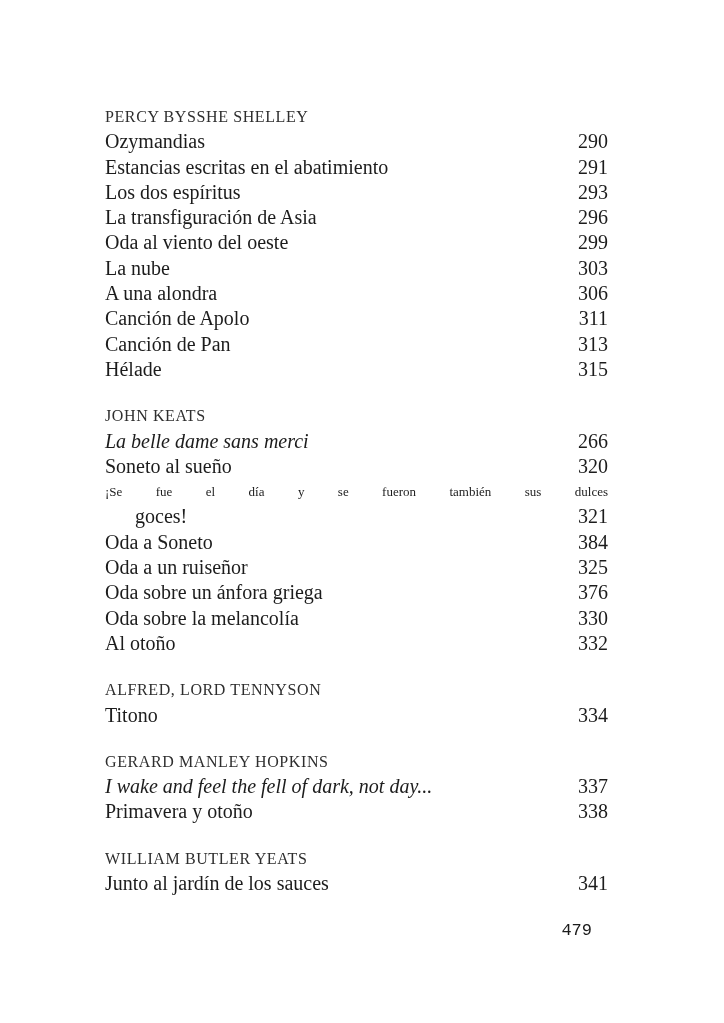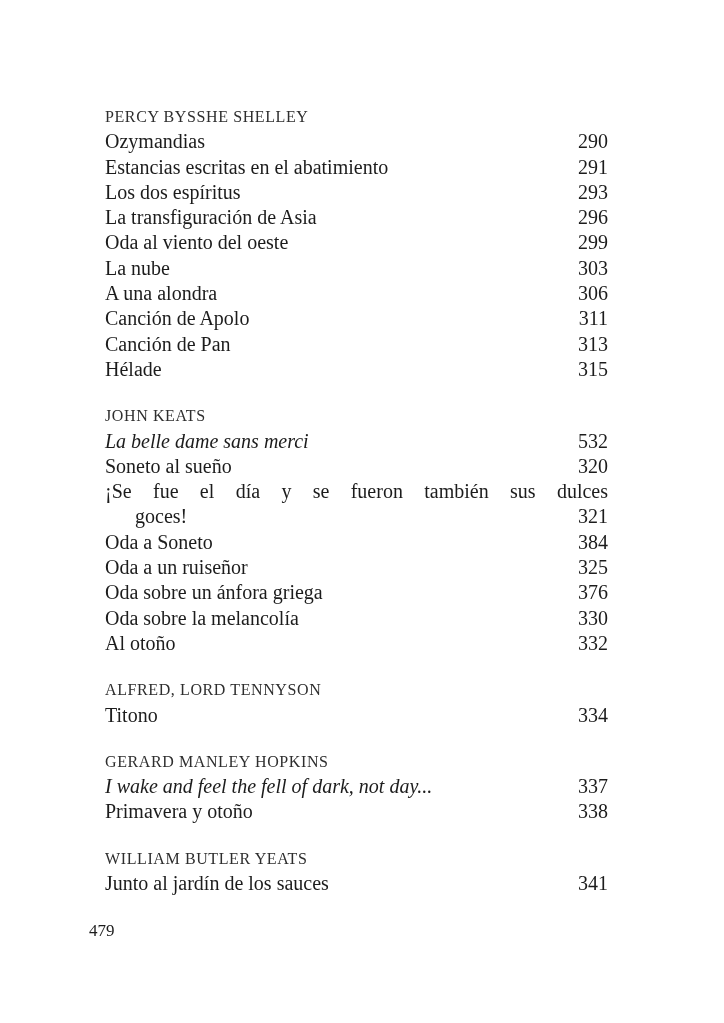--- a/index.html
+++ b/index.html
@@ -46,21 +46,21 @@
     white-space: nowrap;
   }
   .entry .pg {
     margin-left: 10px;
     font-size: 20px;
   }
   .entry.wrapped {
     display: block;
   }
   .wrap-line1 {
-    font-size: 20px;
+    font-size: 13px;
     line-height: 25.3px;
     text-align: justify;
     text-align-last: justify;
   }
   .wrap-line2-row {
     display: flex;
     justify-content: space-between;
     align-items: baseline;
     font-size: 20px;
     line-height: 25.3px;
@@ -69,24 +69,25 @@
     padding-left: 30px;
   }
   .italic {
     font-style: italic;
   }
   .folio {
     position: absolute;
     left: 89px;
     top: 920px;
     width: 503px;
-    text-align: left;
+    text-align: right;
     font-size: 17px;
     line-height: 22px;
     color: #1c1c1c;
+    font-family: Liberation Mono, monospace;
   }
 </style>
 </head>
 <body>
 
 <div class="page">
   <main class="toc" id="toc">
       <section class="toc-section">
         <h2 class="author">PERCY BYSSHE SHELLEY</h2>
         <div class="entry">
@@ -127,21 +128,21 @@
         </div>
         <div class="entry">
           <span class="title">Hélade</span>
           <span class="pg">315</span>
         </div>
       </section>
       <section class="toc-section">
         <h2 class="author">JOHN KEATS</h2>
         <div class="entry">
           <span class="title italic">La belle dame sans merci</span>
-          <span class="pg">532</span>
+          <span class="pg">266</span>
         </div>
         <div class="entry">
           <span class="title">Soneto al sueño</span>
           <span class="pg">320</span>
         </div>
         <div class="entry wrapped">
           <div class="wrap-line1">¡Se fue el día y se fueron también sus dulces</div>
           <div class="wrap-line2-row">
             <span class="title">goces!</span>
             <span class="pg">321</span>

